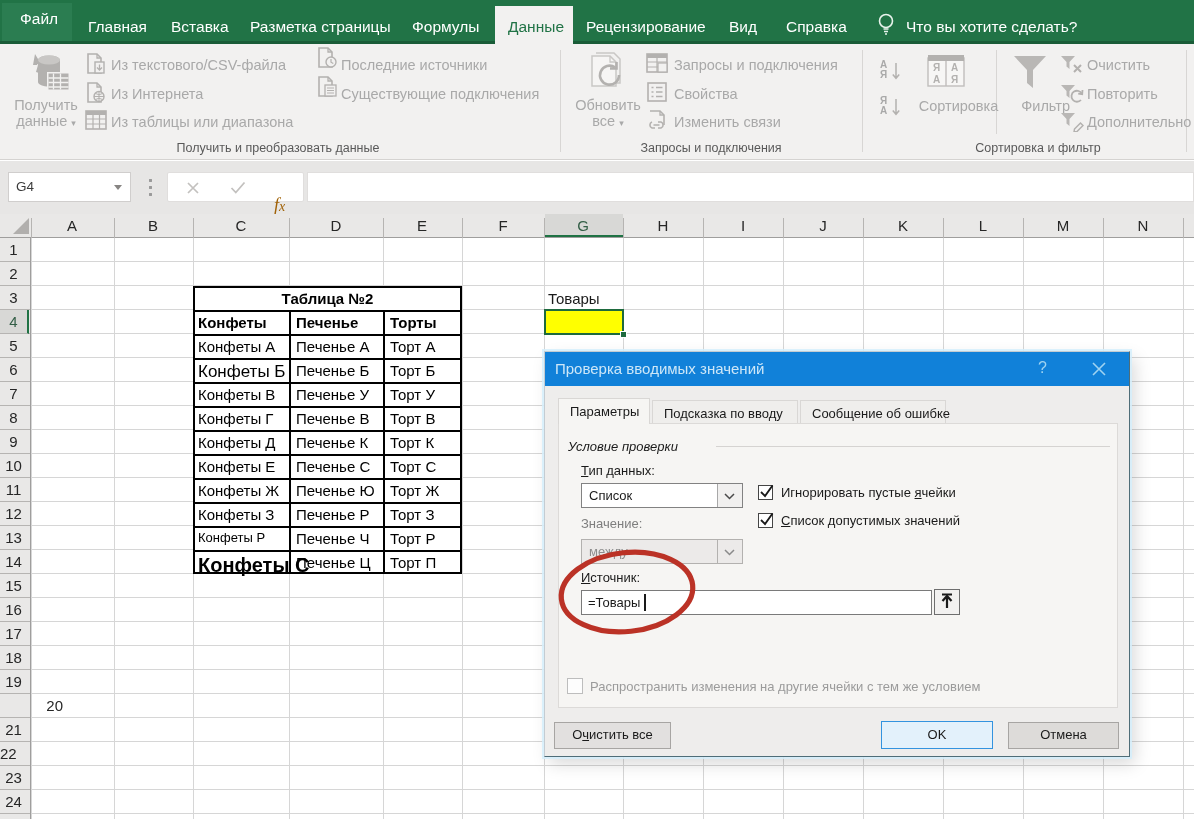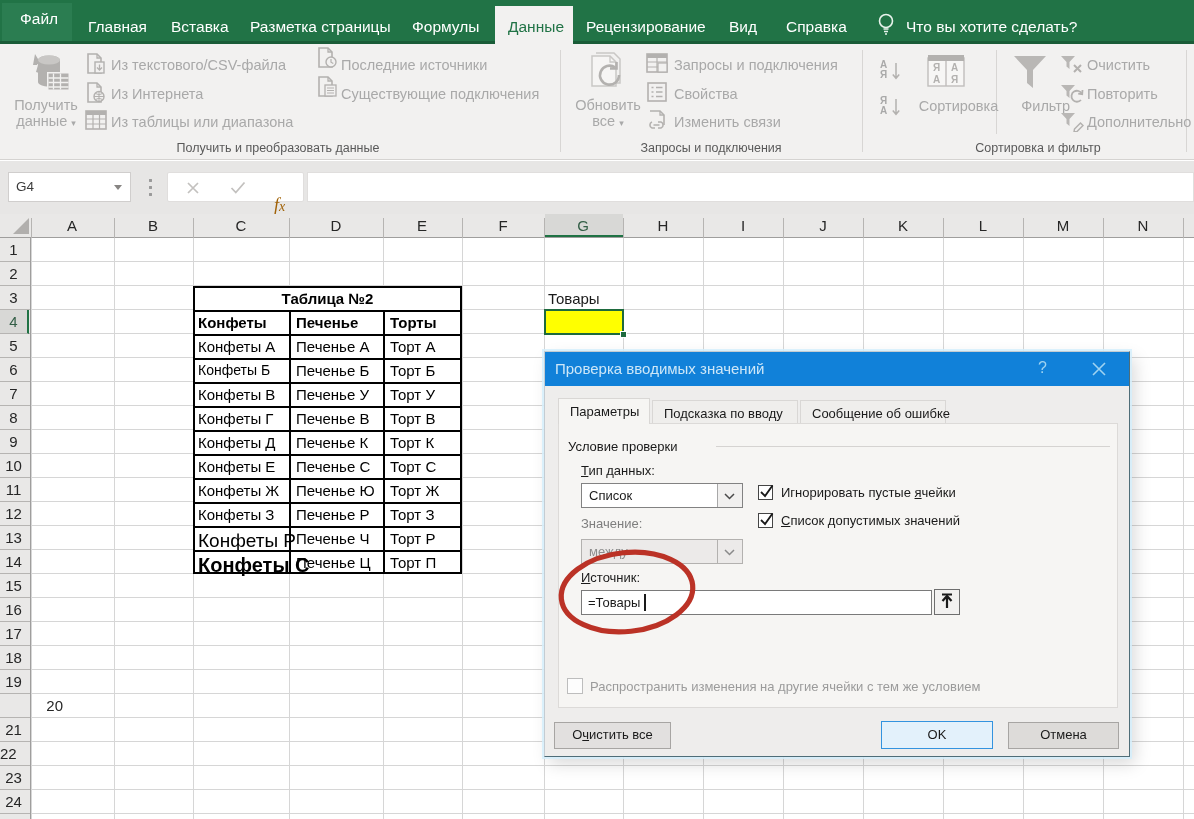--- a/index.html
+++ b/index.html
@@ -262,42 +262,42 @@
 <div class="ab" style="left:193px;top:502px;width:269px;height:2px;background:#000;"></div>
 <div class="ab" style="left:193px;top:526px;width:269px;height:2px;background:#000;"></div>
 <div class="ab" style="left:193px;top:550px;width:269px;height:2px;background:#000;"></div>
 <div class="ab" style="left:193px;top:290px;width:269px;text-align:center;font-weight:700;font-size:15px;color:#000;">Таблица №2</div>
 <div class="ab" style="left:198px;top:314px;width:91px;font-weight:700;font-size:15px;color:#000;">Конфеты</div>
 <div class="ab" style="left:296px;top:314px;width:87px;font-weight:700;font-size:15px;color:#000;">Печенье</div>
 <div class="ab" style="left:390px;top:314px;width:72px;font-weight:700;font-size:15px;color:#000;">Торты</div>
 <div class="ab" style="left:198px;top:338px;font-size:15px;color:#000;">Конфеты А</div>
 <div class="ab" style="left:296px;top:338px;font-size:15px;color:#000;">Печенье А</div>
 <div class="ab" style="left:390px;top:338px;font-size:15px;color:#000;">Торт А</div>
-<div class="ab" style="left:198px;top:362px;font-size:14px;color:#000;text-align:center;">Конфеты Б</div>
+<div class="ab" style="left:198px;top:362px;font-size:17px;color:#000;text-align:center;">Конфеты Б</div>
 <div class="ab" style="left:296px;top:362px;font-size:15px;color:#000;">Печенье Б</div>
 <div class="ab" style="left:390px;top:362px;font-size:15px;color:#000;">Торт Б</div>
 <div class="ab" style="left:198px;top:386px;font-size:15px;color:#000;">Конфеты В</div>
 <div class="ab" style="left:296px;top:386px;font-size:15px;color:#000;">Печенье У</div>
 <div class="ab" style="left:390px;top:386px;font-size:15px;color:#000;">Торт У</div>
 <div class="ab" style="left:198px;top:410px;font-size:15px;color:#000;">Конфеты Г</div>
 <div class="ab" style="left:296px;top:410px;font-size:15px;color:#000;">Печенье В</div>
 <div class="ab" style="left:390px;top:410px;font-size:15px;color:#000;">Торт В</div>
 <div class="ab" style="left:198px;top:434px;font-size:15px;color:#000;">Конфеты Д</div>
 <div class="ab" style="left:296px;top:434px;font-size:15px;color:#000;">Печенье К</div>
 <div class="ab" style="left:390px;top:434px;font-size:15px;color:#000;">Торт К</div>
 <div class="ab" style="left:198px;top:458px;font-size:15px;color:#000;">Конфеты Е</div>
 <div class="ab" style="left:296px;top:458px;font-size:15px;color:#000;">Печенье С</div>
 <div class="ab" style="left:390px;top:458px;font-size:15px;color:#000;">Торт С</div>
 <div class="ab" style="left:198px;top:482px;font-size:15px;color:#000;">Конфеты Ж</div>
 <div class="ab" style="left:296px;top:482px;font-size:15px;color:#000;">Печенье Ю</div>
 <div class="ab" style="left:390px;top:482px;font-size:15px;color:#000;">Торт Ж</div>
 <div class="ab" style="left:198px;top:506px;font-size:15px;color:#000;">Конфеты З</div>
 <div class="ab" style="left:296px;top:506px;font-size:15px;color:#000;">Печенье Р</div>
 <div class="ab" style="left:390px;top:506px;font-size:15px;color:#000;">Торт З</div>
-<div class="ab" style="left:198px;top:530px;font-size:19px;color:#000;">Конфеты Р</div>
+<div class="ab" style="left:198px;top:530px;font-size:13px;color:#000;">Конфеты Р</div>
 <div class="ab" style="left:296px;top:530px;font-size:15px;color:#000;">Печенье Ч</div>
 <div class="ab" style="left:390px;top:530px;font-size:15px;color:#000;">Торт Р</div>
 <div class="ab" style="left:198px;top:554px;font-size:20px;color:#000;font-weight:bold;">Конфеты С</div>
 <div class="ab" style="left:296px;top:554px;font-size:15px;color:#000;">Печенье Ц</div>
 <div class="ab" style="left:390px;top:554px;font-size:15px;color:#000;">Торт П</div>
 <div class="ab" style="left:548px;top:290px;font-size:15px;color:#1a1a1a;">Товары</div>
 <div class="ab" style="left:544px;top:309px;width:80px;height:26px;background:#ffff00;border:2px solid #1e6a3e;"></div>
 <div class="ab" style="left:620px;top:331px;width:7px;height:7px;background:#1e6a3e;border:1px solid #fff;"></div>
 
 <div class="ab" style="left:544px;top:351px;width:586px;height:406px;background:#eeedec;border-top:1px solid #c4ccd2;border-left:1px solid #c4ccd2;border-right:1.5px solid #4f6d78;border-bottom:1.5px solid #4f6d78;
@@ -311,21 +311,21 @@
 
 <div class="ab" style="left:652px;top:400px;width:146px;height:24px;background:#efeeec;border:1px solid #d9d7d5;"></div>
 <div class="ab" style="left:800px;top:400px;width:146px;height:24px;background:#efeeec;border:1px solid #d9d7d5;"></div>
 
 <div class="ab" style="left:558px;top:423px;width:560px;height:285px;background:#f6f5f3;border:1px solid #dcdad8;"></div>
 <div class="ab" style="left:558px;top:398px;width:92px;height:26px;background:#f6f5f3;border:1px solid #d9d7d5;border-bottom:none;"></div>
 <span class="ab" style="left:570px;top:404px;font-size:13px;color:#1a1a1a;">Параметры</span>
 <span class="ab" style="left:664px;top:406px;font-size:13px;color:#1a1a1a;">Подсказка по вводу</span>
 <span class="ab" style="left:812px;top:406px;font-size:13px;color:#1a1a1a;">Сообщение об ошибке</span>
 
-<span class="ab" style="left:568px;top:439px;font-size:13px;color:#1a1a1a;">Условие проверки</span>
+<span class="ab" style="left:568px;top:439px;font-size:13px;color:#1a1a1a;font-style:italic;">Условие проверки</span>
 <div class="ab" style="left:716px;top:446px;width:394px;height:1px;background:#d5d3d1;"></div>
 <span class="ab" style="left:581px;top:463px;font-size:13px;color:#1a1a1a;"><u>Т</u>ип данных:</span>
 
 <div class="ab" style="left:581px;top:483px;width:162px;height:25px;background:#fff;border:1px solid #828282;"></div>
 <div class="ab" style="left:717px;top:484px;width:25px;height:23px;background:#f1f0ef;border-left:1px solid #a8a8a8;"></div>
 <svg class="ab" style="left:724px;top:493px;" width="11" height="7" viewBox="0 0 11 7">
     <path d="M1 1 l4.5 4.5 L10 1" stroke="#4a4a4a" stroke-width="1.5" fill="none"></path>
   </svg>
 <span class="ab" style="left:589px;top:488px;font-size:13px;color:#1a1a1a;">Список</span>
 

